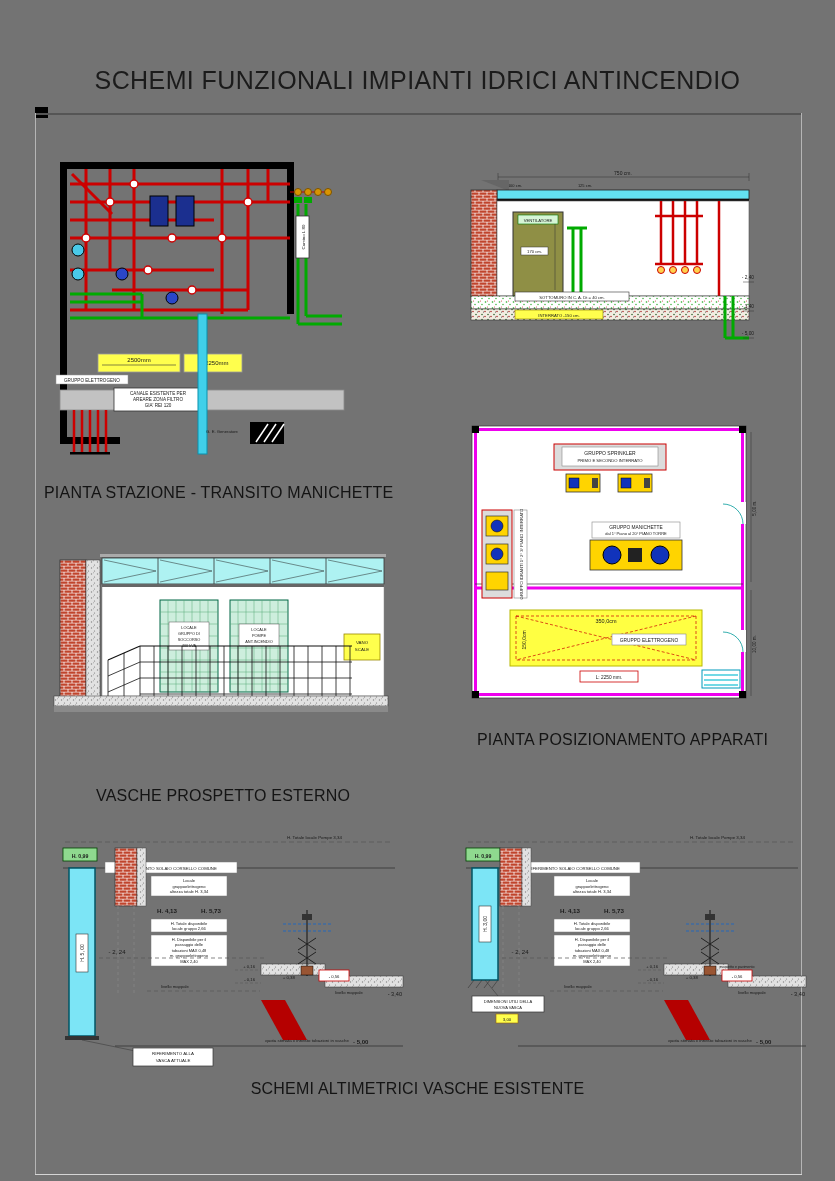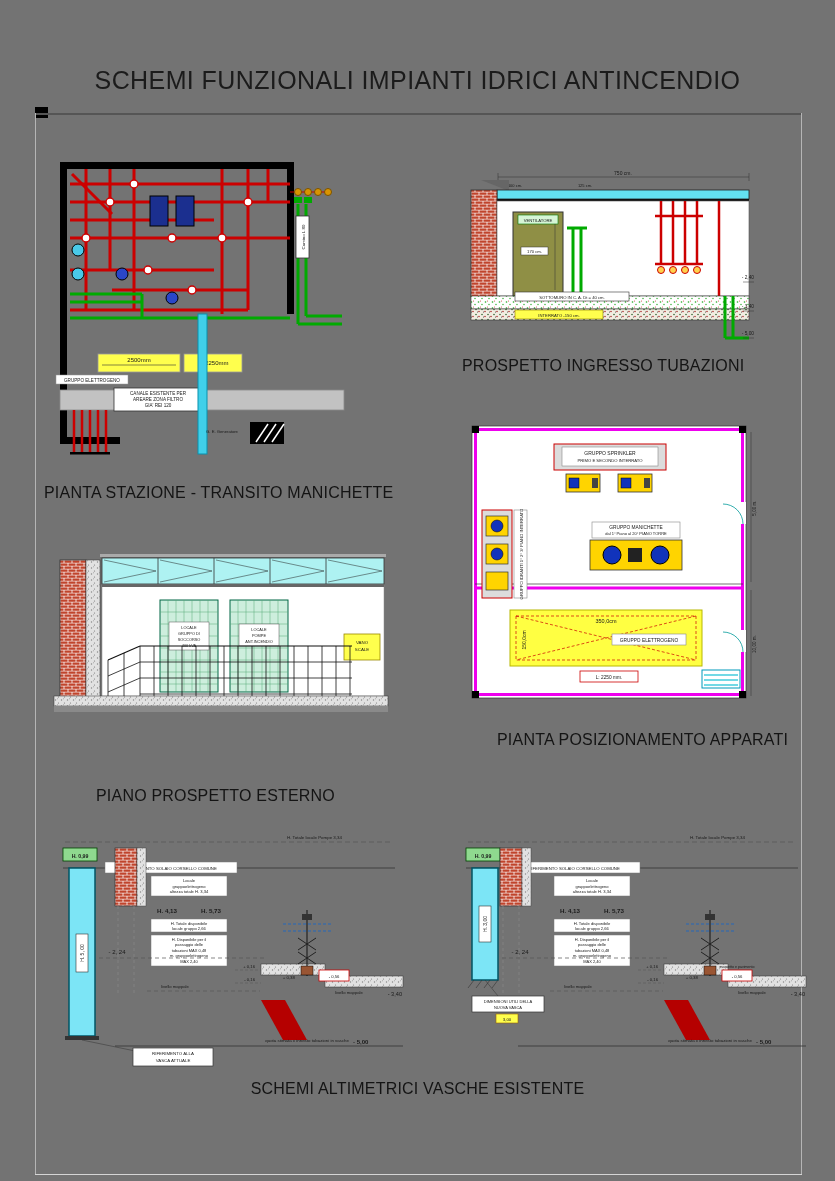--- a/index.html
+++ b/index.html
@@ -214,21 +214,20 @@
       <g>
         <line x1="280" y1="114" x2="291" y2="114" stroke="#333" stroke-width="0.5"></line>
         <text x="291" y="111" font-size="4.8" text-anchor="end">- 2,40</text>
         <line x1="280" y1="143" x2="291" y2="143" stroke="#333" stroke-width="0.5"></line>
         <text x="291" y="140" font-size="4.8" text-anchor="end">- 3,40</text>
         <line x1="280" y1="170" x2="291" y2="170" stroke="#333" stroke-width="0.5"></line>
         <text x="291" y="167" font-size="4.8" text-anchor="end">- 5,00</text>
       </g>
     </svg>
   </div>
-  <div class="caption" style="left:462px; top:357px;">PROSPETTO INGRESSO TUBAZIONI</div>
 
   <div class="drawing" style="left:462px; top:418px;">
     <svg width="295" height="290" viewBox="0 0 295 290">
       <rect x="10" y="8" width="274" height="272" fill="#fff" stroke="#333" stroke-width="0.7"></rect>
       <rect x="13.5" y="11.5" width="267" height="265" fill="none" stroke="#ee00ee" stroke-width="3"></rect>
       <g fill="#000">
         <rect x="10" y="8" width="7" height="7"></rect>
         <rect x="277" y="8" width="7" height="7"></rect>
         <rect x="10" y="273" width="7" height="7"></rect>
         <rect x="277" y="273" width="7" height="7"></rect>
@@ -293,21 +292,21 @@
         <text x="147" y="261" font-size="4.8" fill="#cc0000" text-anchor="middle">L: 2250 mm.</text>
       </g>
       <g>
         <rect x="240" y="252" width="38" height="18" fill="#fff" stroke="#0099bb"></rect>
         <line x1="242" y1="257" x2="276" y2="257" stroke="#44ccdd" stroke-width="1.5"></line>
         <line x1="242" y1="262" x2="276" y2="262" stroke="#44ccdd" stroke-width="1.5"></line>
         <line x1="242" y1="267" x2="276" y2="267" stroke="#44ccdd" stroke-width="1.5"></line>
       </g>
     </svg>
   </div>
-  <div class="caption" style="left:477px; top:731px;margin-left:20px;">PIANTA POSIZIONAMENTO APPARATI</div>
+  <div class="caption" style="left:477px; top:731px;">PIANTA POSIZIONAMENTO APPARATI</div>
 
   <div class="drawing" style="left:48px; top:548px;">
     <svg width="345" height="170" viewBox="0 0 345 170">
       <defs>
         <pattern id="br4" width="8" height="6" patternUnits="userSpaceOnUse">
           <rect width="8" height="6" fill="#fff"></rect>
           <rect x="0.4" y="0.4" width="7.2" height="2.4" fill="#c0442c"></rect>
           <rect x="-3.6" y="3.4" width="7.2" height="2.4" fill="#c0442c"></rect>
           <rect x="4.4" y="3.4" width="7.2" height="2.4" fill="#c0442c"></rect>
         </pattern>
@@ -414,21 +413,21 @@
         <line x1="60" y1="112" x2="92" y2="98" stroke-width="1.2"></line>
         <line x1="60" y1="128" x2="92" y2="114"></line>
         <line x1="60" y1="144" x2="92" y2="130"></line>
         <line x1="60" y1="112" x2="60" y2="152"></line>
         <line x1="76" y1="105" x2="76" y2="150"></line>
       </g>
       <rect x="6" y="148" width="334" height="10" fill="url(#gy4)" stroke="#333" stroke-width="0.5"></rect>
       <rect x="6" y="158" width="334" height="6" fill="#8a8a8a"></rect>
     </svg>
   </div>
-  <div class="caption" style="left:96px; top:787px;">PIANO PROSPETTO ESTERNO</div>
+  <div class="caption" style="left:96px; top:787px;">VASCHE PROSPETTO ESTERNO</div>
 
   <div class="drawing" style="left:55px; top:818px;">
     <svg width="350" height="252" viewBox="0 0 350 252">
       <defs>
         <pattern id="br5" width="8" height="6" patternUnits="userSpaceOnUse">
           <rect width="8" height="6" fill="#fff"></rect>
           <rect x="0.4" y="0.4" width="7.2" height="2.4" fill="#c0442c"></rect>
           <rect x="-3.6" y="3.4" width="7.2" height="2.4" fill="#c0442c"></rect>
           <rect x="4.4" y="3.4" width="7.2" height="2.4" fill="#c0442c"></rect>
         </pattern>

